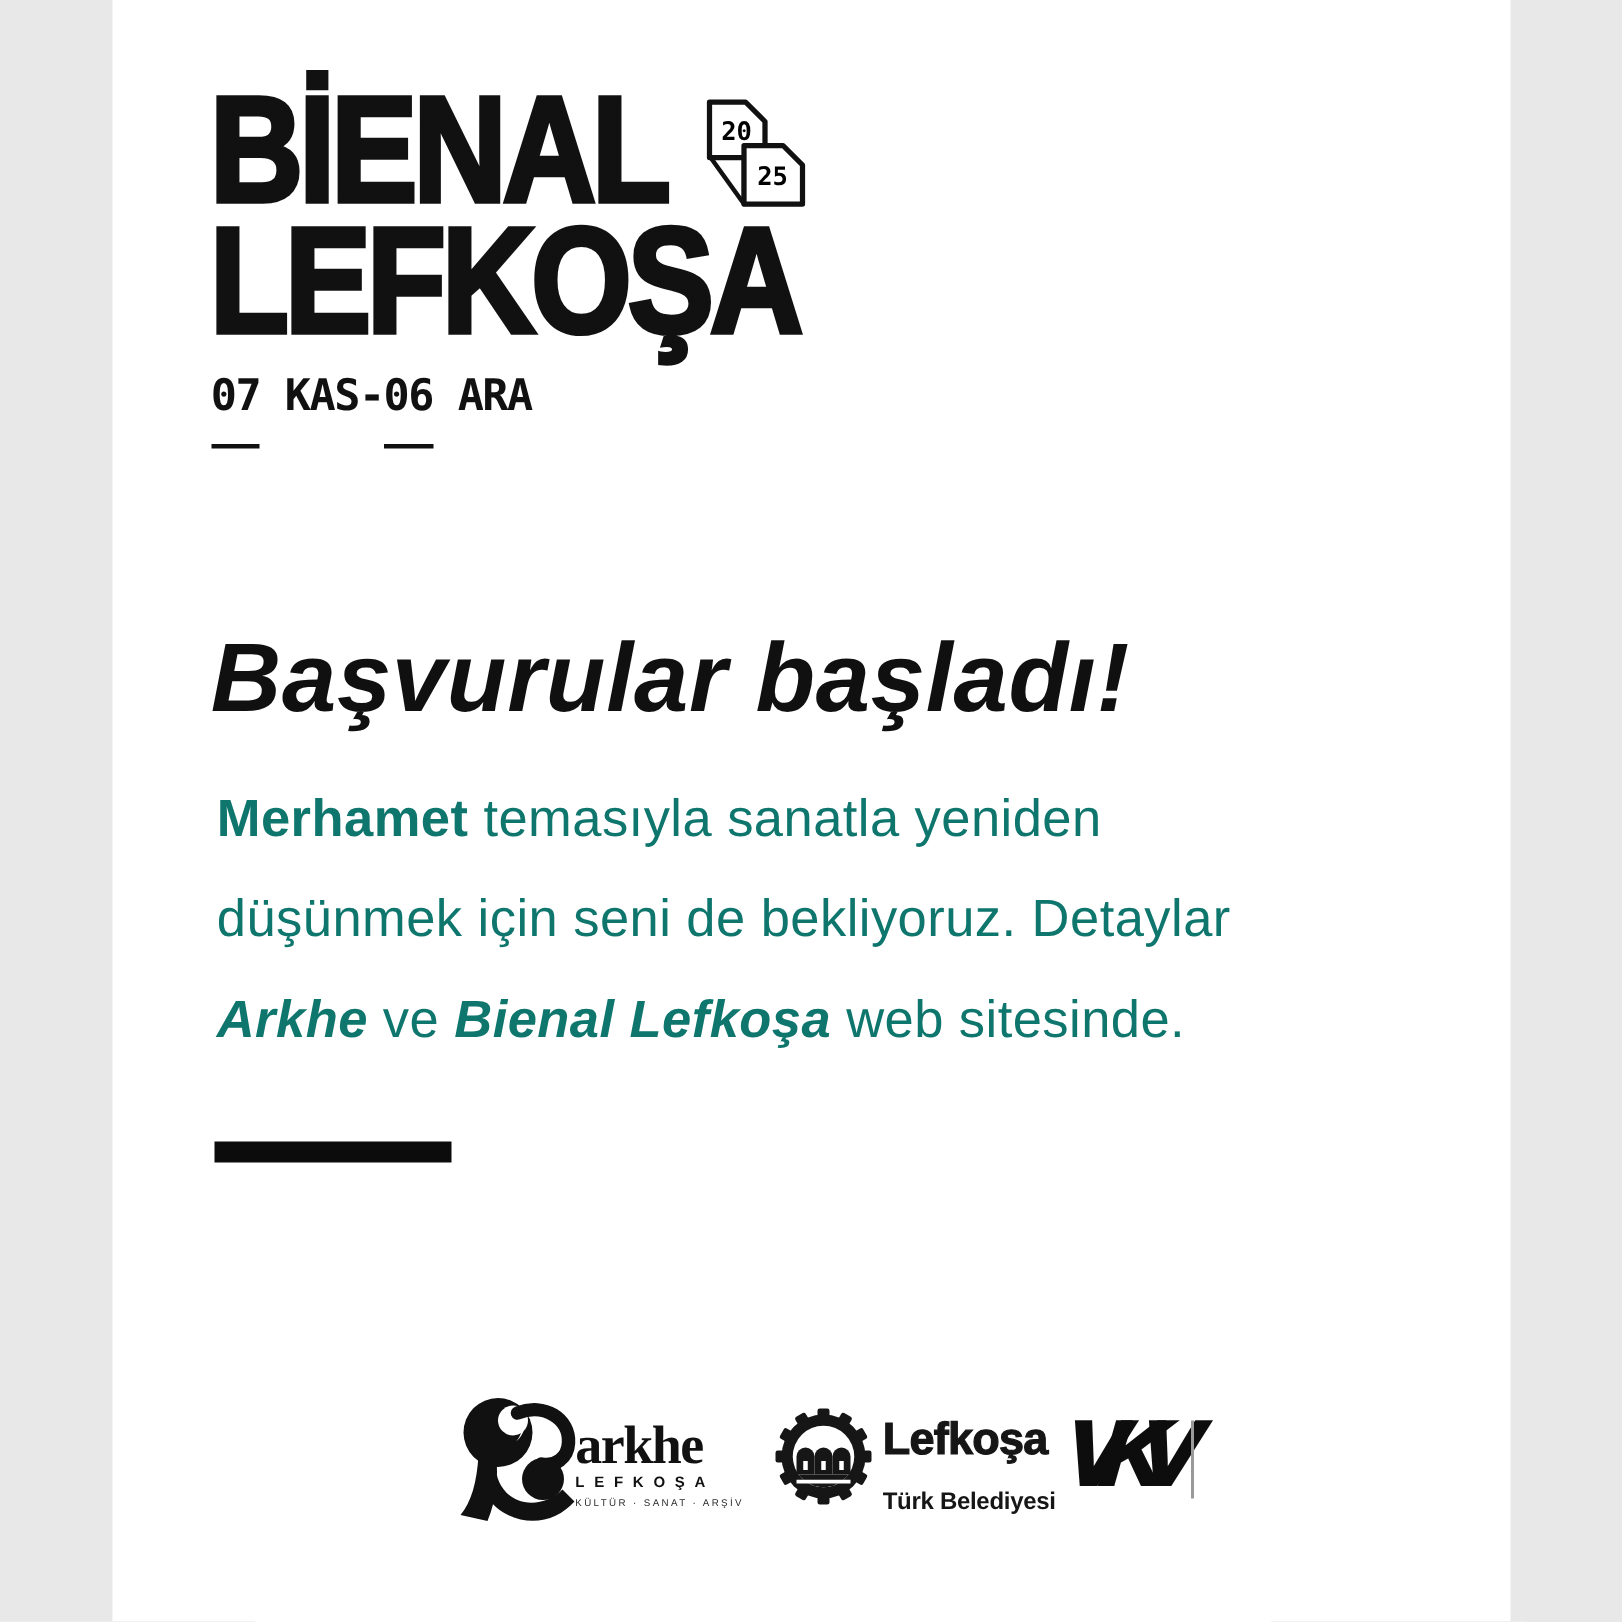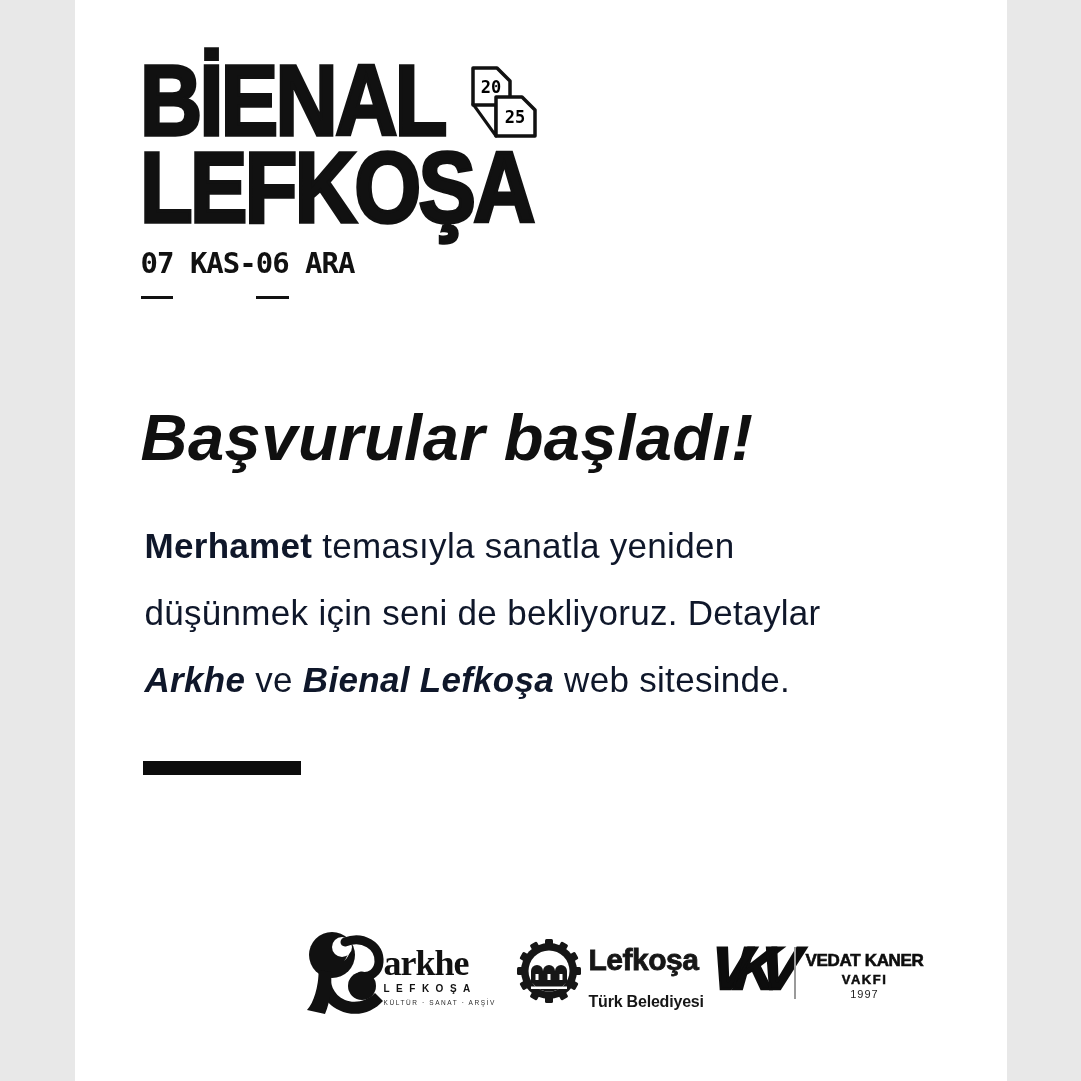--- a/index.html
+++ b/index.html
@@ -16,28 +16,28 @@
   .brand-line.l2{top:137px;}
   .pages-icon{position:absolute;left:394px;top:64px;}
 
   
   .dates{position:absolute;left:66px;top:246px;white-space:nowrap;
     font-family:"DejaVu Sans Mono",monospace;font-weight:700;
     font-size:29px;line-height:34px;letter-spacing:-1px;color:#111;}
   .dates .u{display:inline-block;border-bottom:3px solid #111;padding-bottom:16px;}
 
   
-  .headline{position:absolute;left:66px;top:402px;white-space:nowrap;
+  .headline{position:absolute;left:66px;top:416px;white-space:nowrap;
     font-family:"Liberation Sans",sans-serif;font-style:italic;font-weight:700;
     font-size:65px;line-height:72px;letter-spacing:0.5px;color:#101010;}
 
   
   .body-line{position:absolute;left:70px;white-space:nowrap;
     font-family:"Liberation Sans",sans-serif;font-size:35px;line-height:44px;
-    letter-spacing:0.3px;color:#0f172a;}
+    letter-spacing:0.3px;color:#0f766e;}
   .body-line.bl1{top:524px;}
   .body-line.bl2{top:591px;}
   .body-line.bl3{top:658px;}
   .b{font-weight:700;}
   .bi{font-weight:700;font-style:italic;}
 
   
   .bar{position:absolute;left:68px;top:761px;width:158px;height:14px;background:#0c0c0c;}
 
   
@@ -136,19 +136,14 @@
     <path d="M16.4,45 A20.5,20.5 0 0 0 49.6,45 Z" fill="#161616"></path>
     <rect x="15" y="48.5" width="36" height="2.5" fill="#fff"></rect>
   </svg>
   <div class="bel-text">
     <div class="name">Lefkoşa</div>
     <div class="sub">Türk Belediyesi</div>
   </div>
 
   <div class="vkv-mark">VKV</div>
   <div class="vkv-divider"></div>
-  <div class="vkv-text">
-    <div class="name">VEDAT KANER</div>
-    <div class="sub">VAKFI</div>
-    <div class="year">1997</div>
-  </div>
 
 </div>
 
 </body></html>

